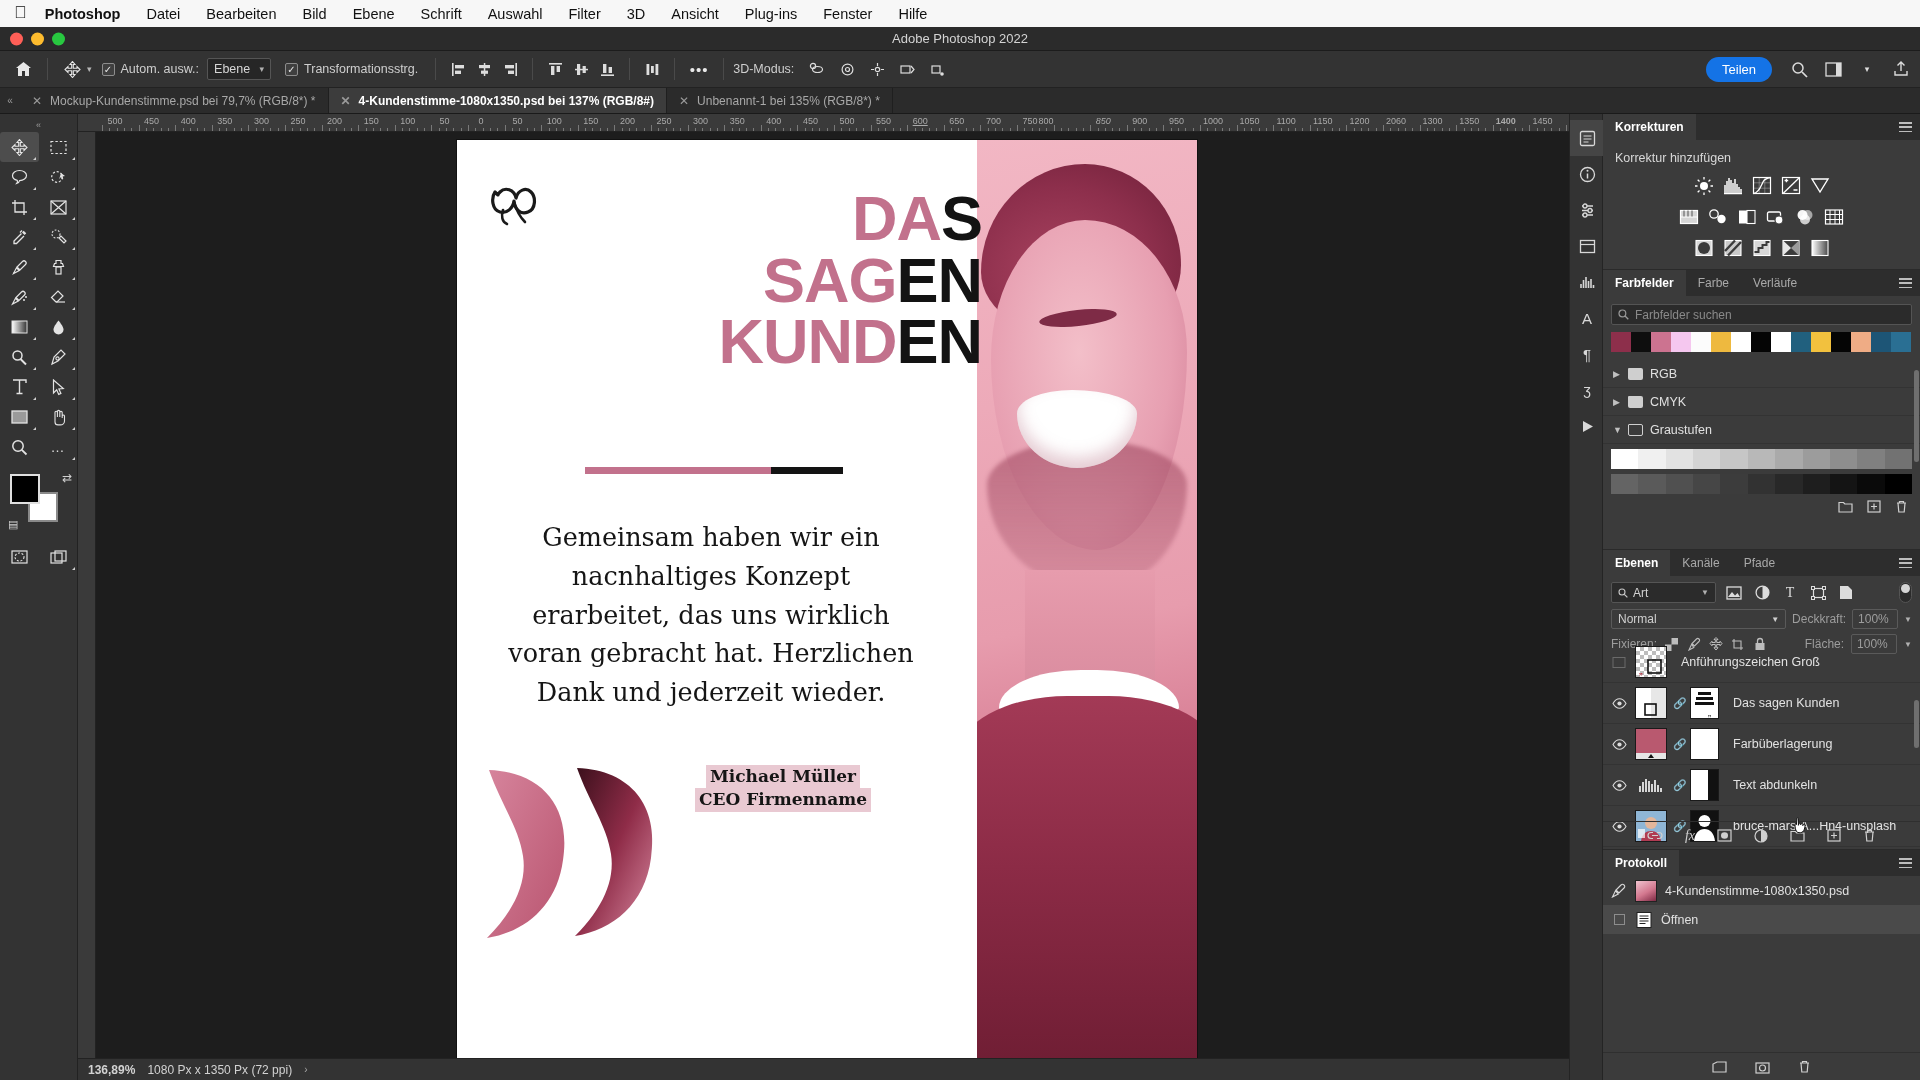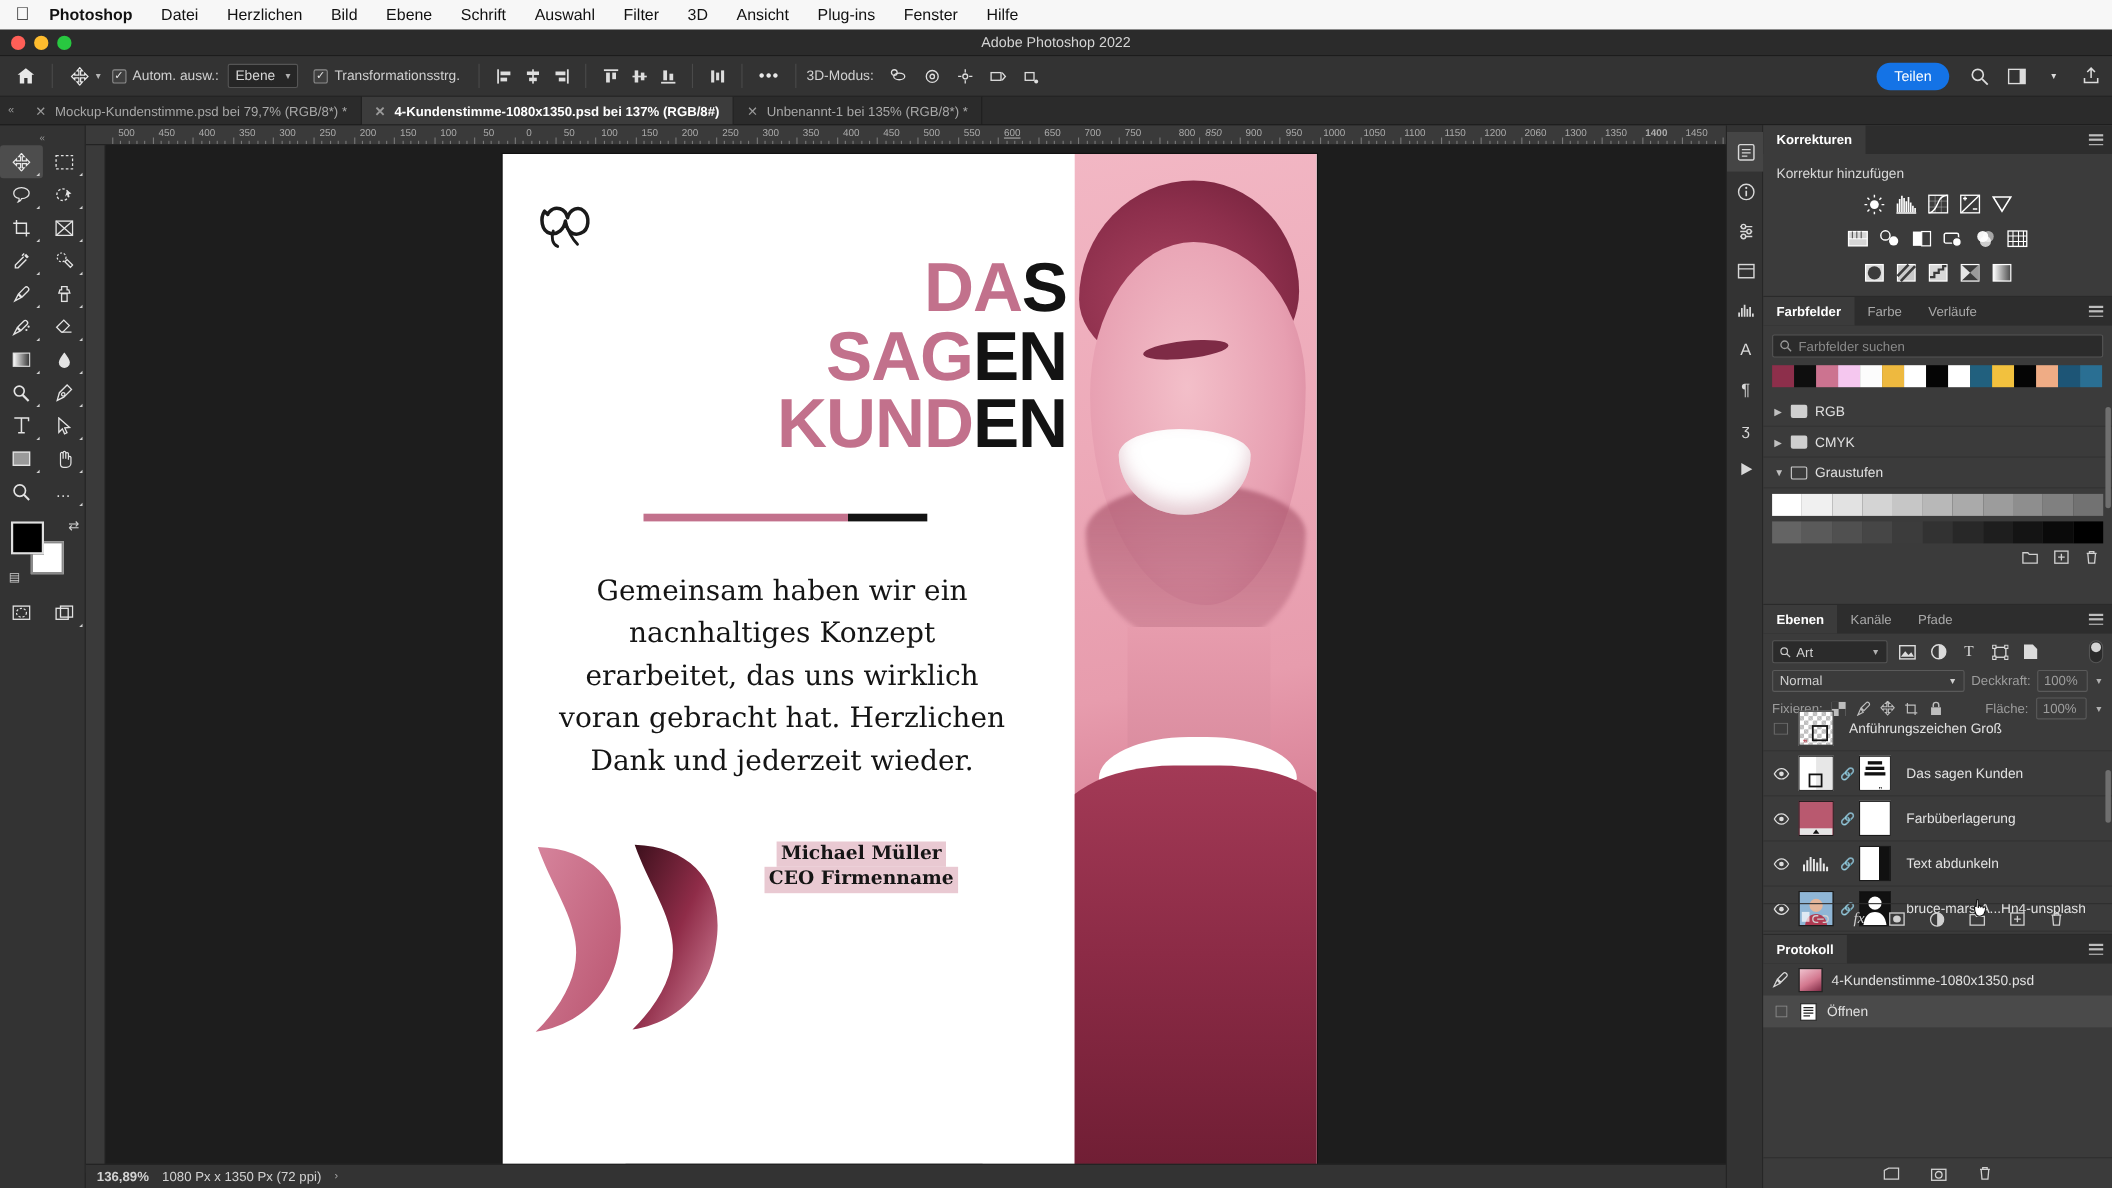--- a/index.html
+++ b/index.html
@@ -160,21 +160,21 @@
   #ph-neck { position:absolute; left:48px; top:430px; width:130px; height:130px;
              background: linear-gradient(180deg,#e79cad,#d98b9e); }
   #ph-collar { position:absolute; left:22px; top:530px; width:180px; height:46px;
                background:#ffffff; border-radius: 50% 50% 40% 40% / 90% 90% 20% 20%; }
   #ph-shirt { position:absolute; left:-20px; top:556px; width:262px; height:380px;
               background: linear-gradient(180deg,#a33a56 0%,#8c2b46 45%,#6e1d33 100%);
               border-radius: 42% 42% 0 0 / 16% 16% 0 0; }
 
   #butterfly { position: absolute; left: 30px; top: 40px; width: 64px; height: 54px; }
 
-  #headline { position: absolute; left: 108px; top: 48px; width: 405px; margin-top: 44px; }
+  #headline { position: absolute; left: 120px; top: 48px; width: 405px; }
   .hl {
     font-family: "Liberation Sans", sans-serif;
     font-weight: bold; font-size: 63px; line-height: 0.98;
     letter-spacing: -1px; text-align: right; color: #c2718c;
     white-space: nowrap;
   }
   .hl .dk { color: #131313; }
   #hl-rule { position: absolute; left: 128px; top: 327px; width: 258px; height: 7px;
              background: linear-gradient(90deg, #c2718c 0 72%, #131313 72% 100%); }
 
@@ -304,21 +304,21 @@
   .panel-scroll { position: absolute; right: 1px; width: 5px; background: #6f6f6f; border-radius: 3px; }
   svg { display: block; }
 </style>
 </head>
 <body>
 
 <div id="mac-menubar">
   <span class="apple"></span>
   <span class="mi bold">Photoshop</span>
   <span class="mi">Datei</span>
-  <span class="mi">Herzlichen</span>
+  <span class="mi">Bearbeiten</span>
   <span class="mi">Bild</span>
   <span class="mi">Ebene</span>
   <span class="mi">Schrift</span>
   <span class="mi">Auswahl</span>
   <span class="mi">Filter</span>
   <span class="mi">3D</span>
   <span class="mi">Ansicht</span>
   <span class="mi">Plug-ins</span>
   <span class="mi">Fenster</span>
   <span class="mi">Hilfe</span>
@@ -1065,21 +1065,21 @@
     </div>
     <div class="rt-tick" style="left: 960.96px;">
       <i style="height:4px"></i>
     </div>
     <div class="rt-tick" style="left: 968.28px;">
       <i style="height:4px"></i>
     </div>
     <div class="rt-tick" style="left: 975.6px;">
       <i style="height:7px"></i>
     </div>
-    <div class="rt-lab" style="left: 1001px;">800</div>
+    <div class="rt-lab" style="left: 968px;">800</div>
     <div class="rt-tick" style="left: 982.92px;">
       <i style="height:4px"></i>
     </div>
     <div class="rt-tick" style="left: 990.24px;">
       <i style="height:4px"></i>
     </div>
     <div class="rt-tick" style="left: 997.56px;">
       <i style="height:4px"></i>
     </div>
     <div class="rt-tick" style="left: 1004.88px;">

